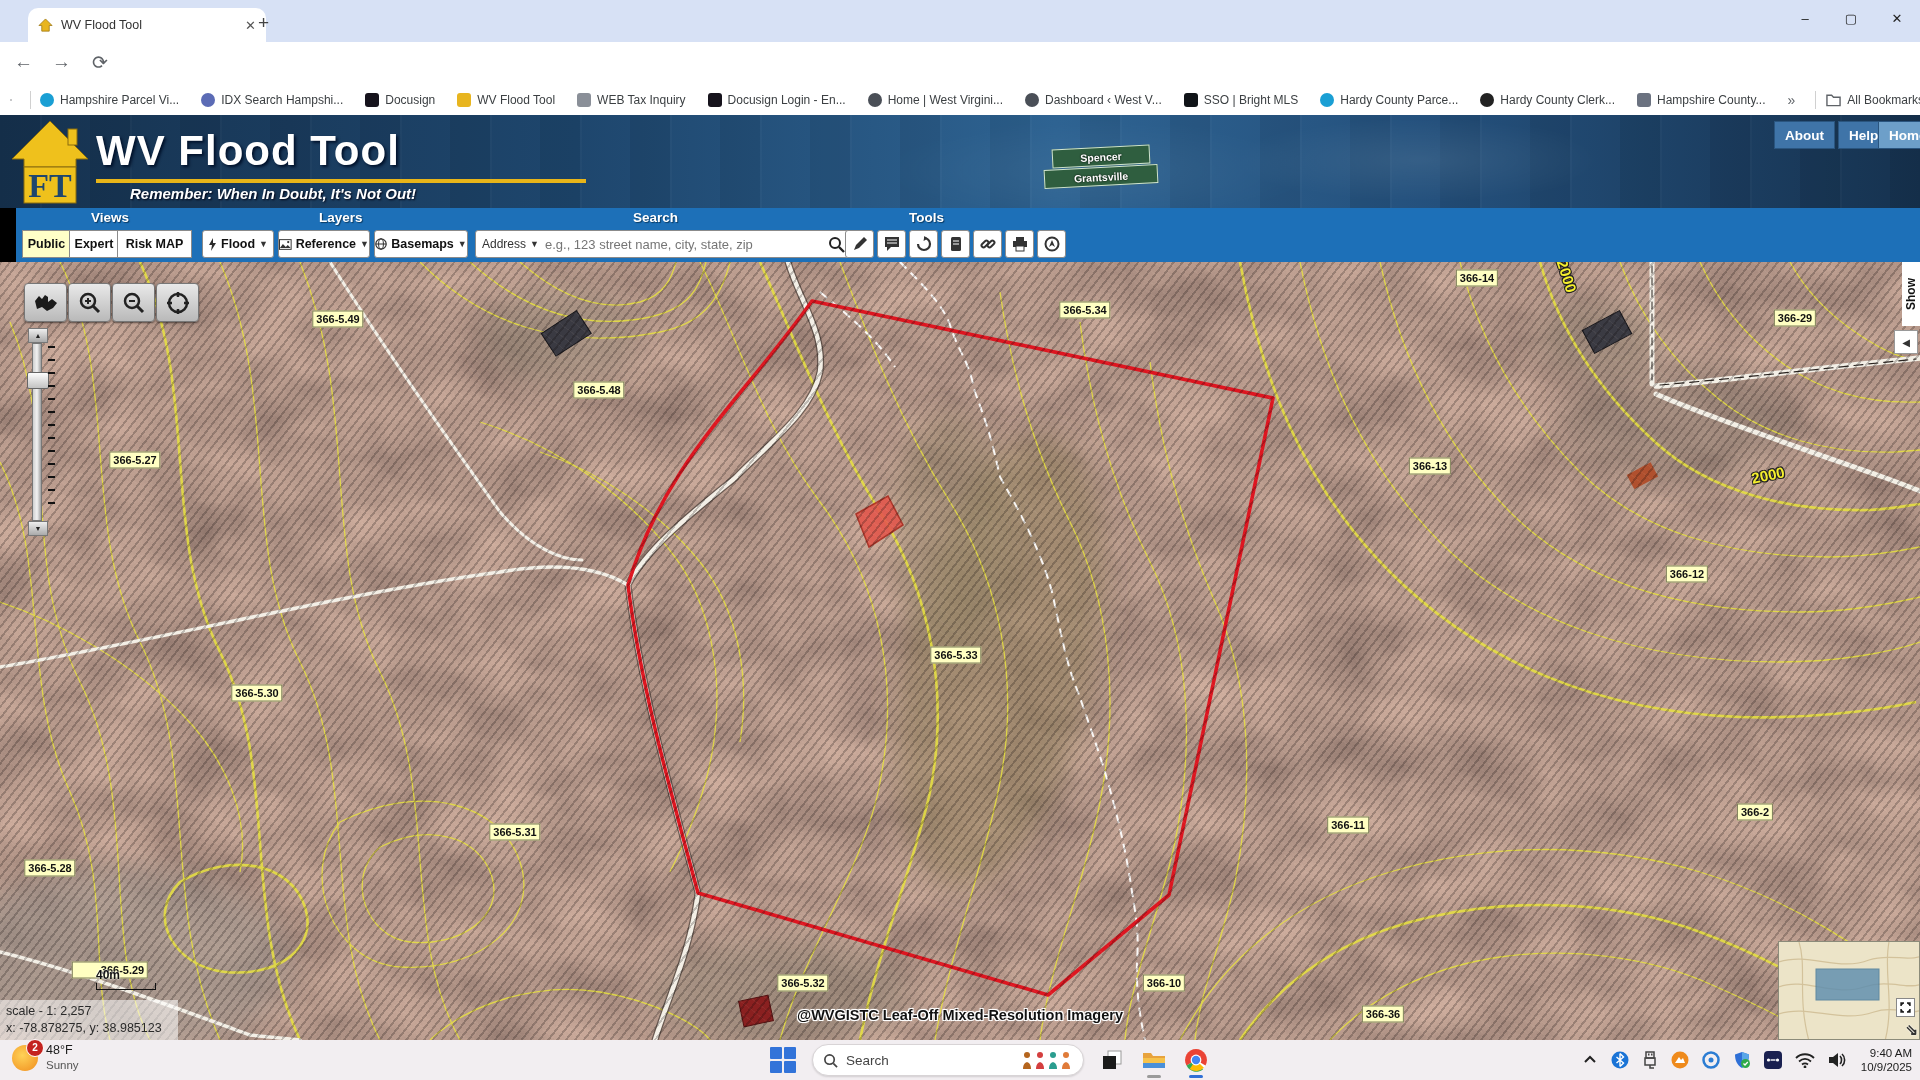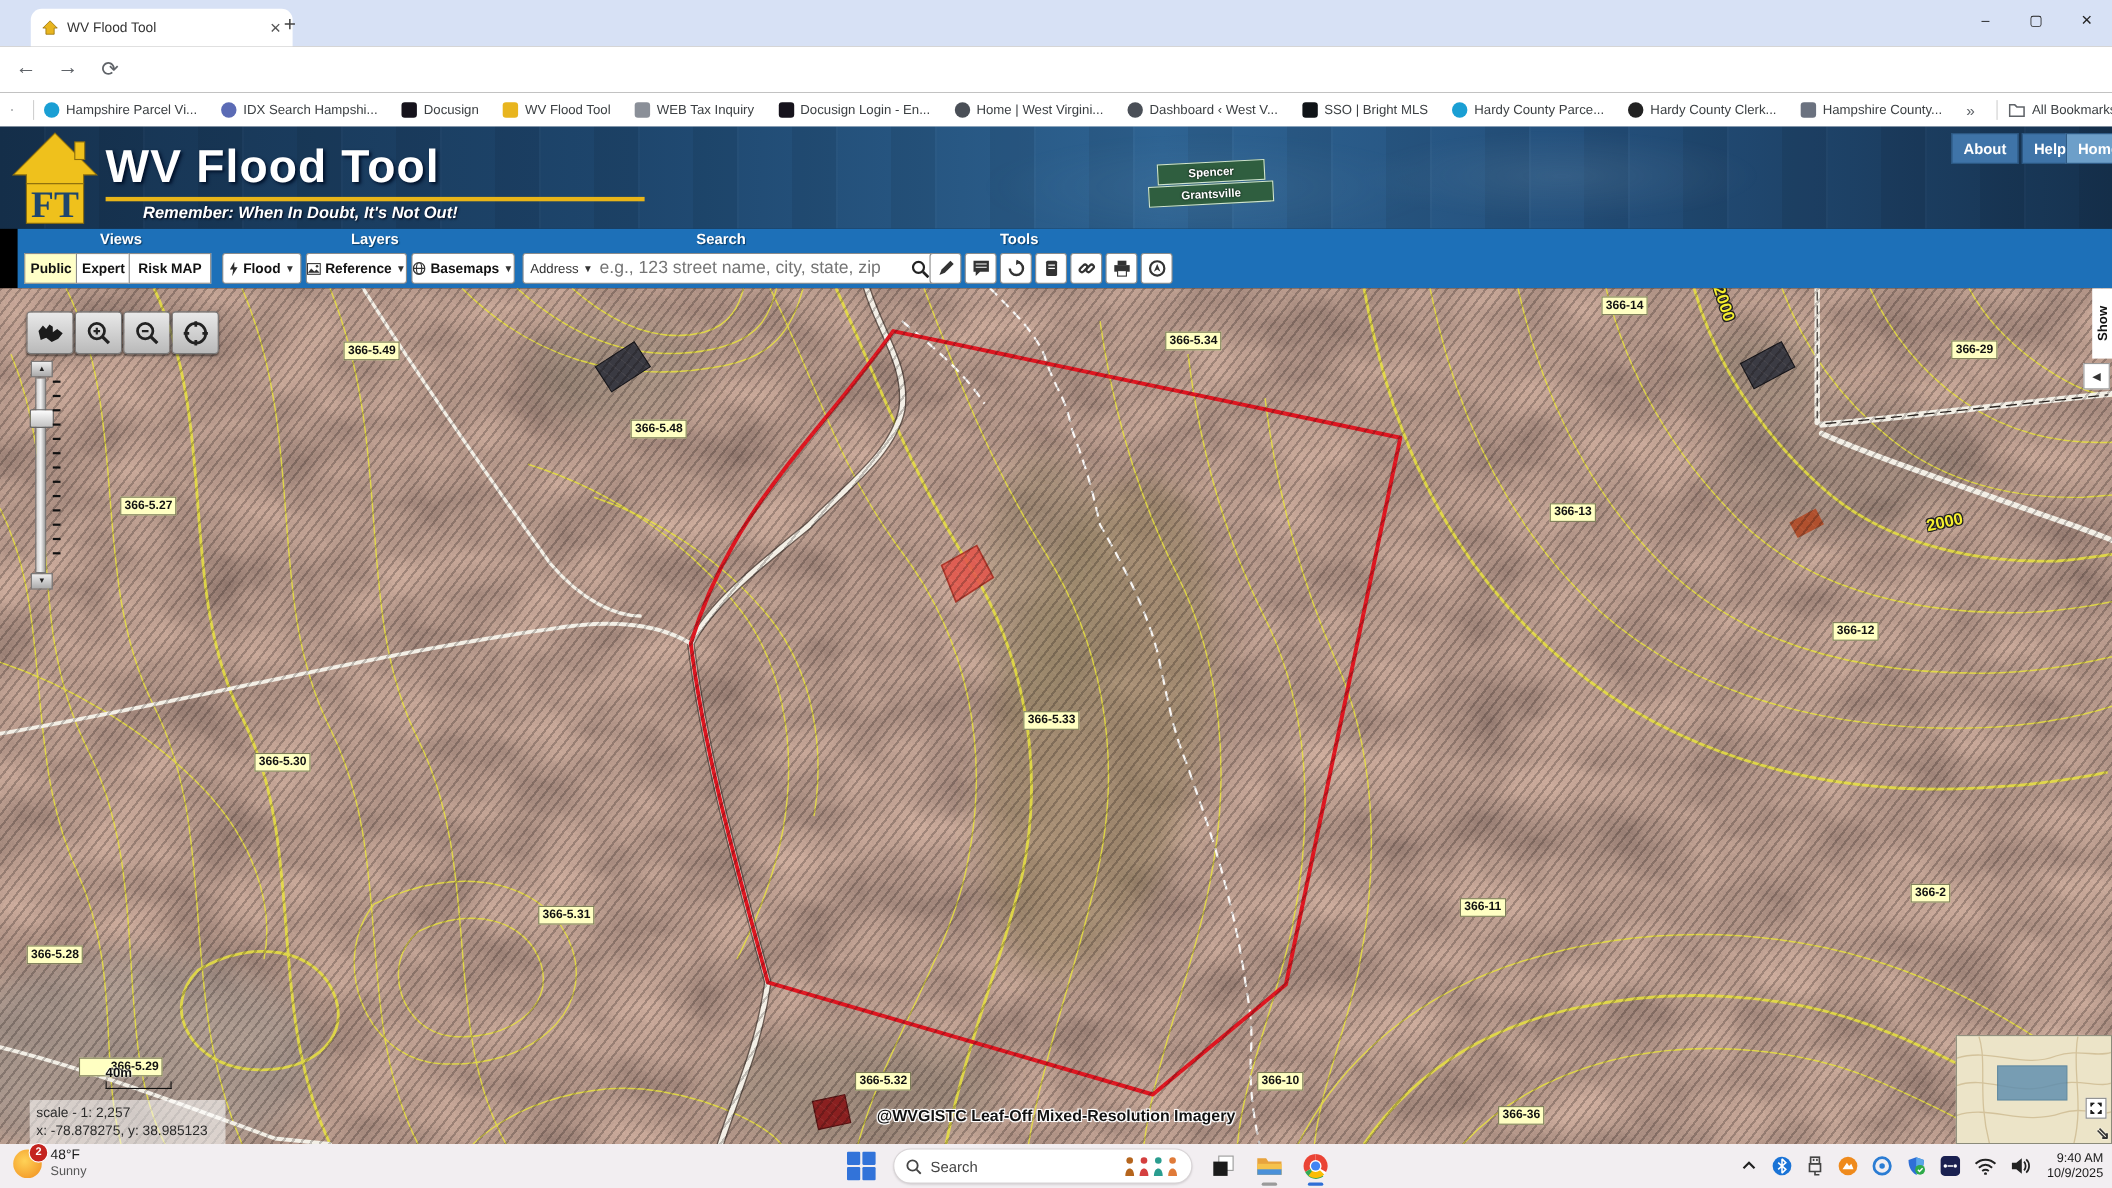--- a/index.html
+++ b/index.html
@@ -49,21 +49,21 @@
     text-shadow:0 0 2px #000;}
   
   #ribbon{top:208px;left:16px;width:1920px;height:54px;background:#1d70b8;}
   .rib-sec{top:2px;color:#fff;font-weight:bold;font-size:13.5px;text-shadow:1px 1px 1px #0a3a63;}
   .rib-btn{top:22px;height:26px;background:#fff;border:1px solid #8b8b8b;color:#111;
     font-size:12.5px;display:flex;align-items:center;justify-content:center;gap:4px;
     font-weight:bold;}
   .caret{font-size:9px;color:#333;}
   #search-pill{top:22px;left:459px;width:363px;height:26px;background:#fff;border:1px solid #8b8b8b;
     border-radius:3px;display:flex;align-items:center;padding:0 6px;gap:4px;}
-  #search-pill input{border:none;outline:none;flex:1;font-size:16px;color:#3b82f6;
+  #search-pill input{border:none;outline:none;flex:1;font-size:13px;color:#3b82f6;
     font-family:"Liberation Sans",sans-serif;background:transparent;}
   .toolbtn{top:22px;width:27px;height:26px;background:#fff;border:1px solid #8b8b8b;border-radius:3px;
     display:flex;align-items:center;justify-content:center;}
   
   #map{top:262px;left:0;width:1920px;height:778px;background:#4a3730;overflow:hidden;}
   #map .hatch{position:absolute;inset:0;
     background:
       repeating-linear-gradient(128deg,rgba(10,5,5,.22) 0 2px,transparent 2px 7px),
       repeating-linear-gradient(38deg,rgba(255,230,210,.05) 0 1px,transparent 1px 9px);}
   .plabel{position:absolute;transform:translate(-50%,-50%);background:#ffffc2;
@@ -77,21 +77,21 @@
   #zoomslider{position:absolute;left:28px;top:66px;width:18px;}
   .slider-end{width:18px;height:13px;background:linear-gradient(#eee,#aaa);border:1px solid #777;
     display:flex;align-items:center;justify-content:center;font-size:7px;color:#222;}
   #slider-track{width:8px;height:176px;margin:0 auto;background:linear-gradient(90deg,#cfcfcf,#f2f2f2,#9e9e9e);
     border:1px solid #777;}
   #slider-thumb{position:absolute;left:-1px;top:44px;width:20px;height:15px;
     background:linear-gradient(#fdfdfd,#c2c2c2);border:1px solid #666;border-radius:2px;}
   .tick{position:absolute;left:48px;width:7px;height:1.5px;background:#111;}
   #scaleinfo{position:absolute;left:0;top:738px;width:178px;height:40px;
     background:rgba(255,255,255,.55);color:#2b2b2b;font-size:12.5px;line-height:17px;
-    padding:3px 6px;box-sizing:border-box;white-space:nowrap;margin-left:27px;}
+    padding:3px 6px;box-sizing:border-box;white-space:nowrap;}
   #scalebar{position:absolute;left:76px;top:706px;color:#111;font-size:12px;font-weight:bold;
     text-shadow:0 0 2px #fff,0 0 2px #fff;margin-left:20px;}
   #scalebar .bar{width:58px;height:6px;border:1.5px solid #111;border-top:none;margin-top:1px;}
   #attrib{position:absolute;left:960px;top:745px;transform:translateX(-50%);
     font-size:14.5px;font-weight:bold;color:#111;white-space:nowrap;
     text-shadow:-1px -1px 0 #fff,1px -1px 0 #fff,-1px 1px 0 #fff,1px 1px 0 #fff,0 0 3px #fff;}
   #inset{position:absolute;left:1778px;top:679px;width:142px;height:99px;background:#ece4c8;
     border:1px solid #8b8b7a;box-sizing:border-box;overflow:hidden;}
   #show-tab{position:absolute;right:0;top:0;width:18px;height:64px;background:#fff;
     display:flex;align-items:center;justify-content:center;}

